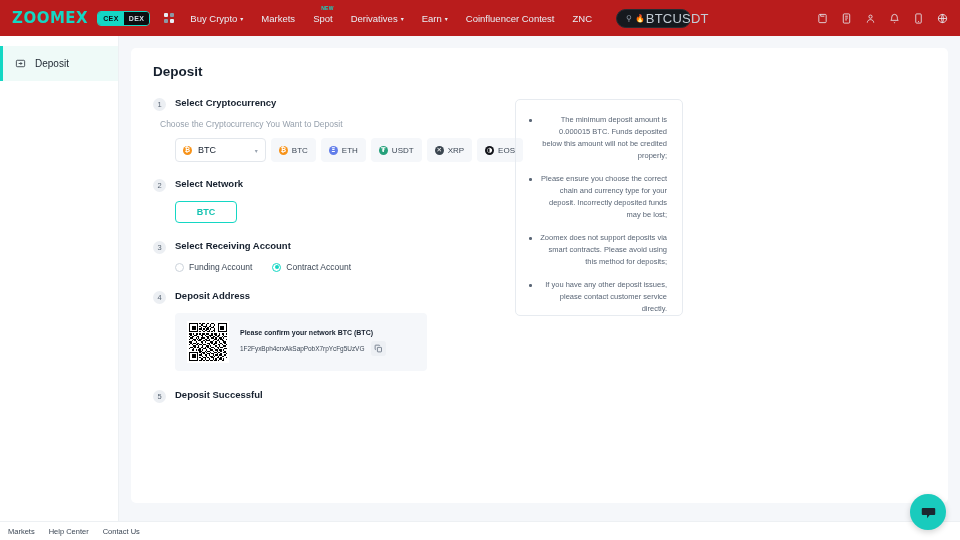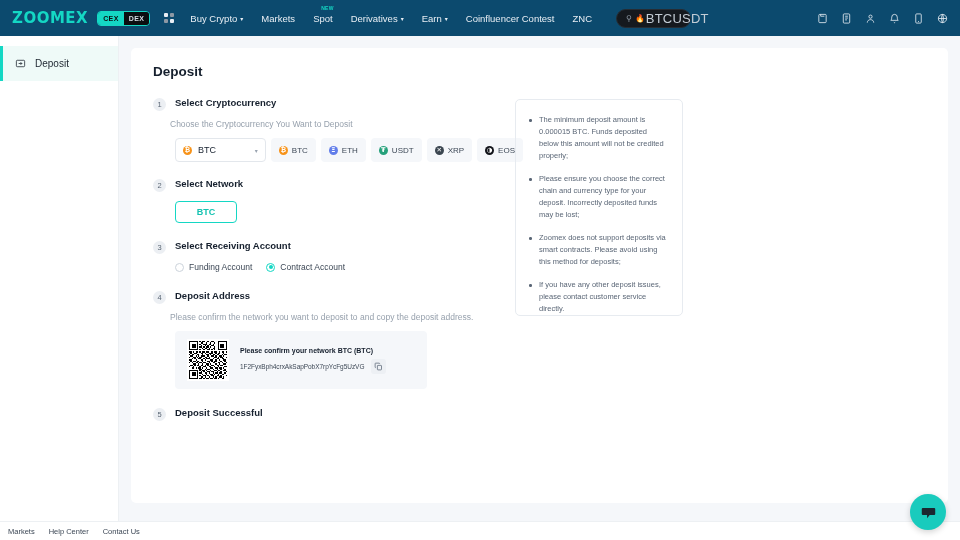--- a/index.html
+++ b/index.html
@@ -7,21 +7,21 @@
     width: 960px; height: 540px;
     font-family: "Liberation Sans", sans-serif;
     background: #ffffff;
     overflow: hidden;
   }
   body { position: relative; }
 
   
   .topnav {
     height: 36px; width: 960px;
-    background: #0c4a6e;
+    background: #b91c1c;
     display: flex; align-items: center;
     padding: 0 12px;
     position: relative;
   }
   .logo {
     color: #14d7c4;
     font-size: 15px; font-weight: bold;
     letter-spacing: 0.5px;
     font-family: "DejaVu Sans", sans-serif;
     margin-right: 9px;
@@ -131,21 +131,21 @@
   .step-row { display: flex; align-items: flex-start; }
   .step-num {
     width: 13px; height: 13px; border-radius: 50%;
     background: #eceff3; color: #5b6775;
     font-size: 7.5px; line-height: 13px; text-align: center;
     flex-shrink: 0; margin-right: 9px; margin-top: 1px;
   }
   .step-title { font-size: 9.5px; font-weight: bold; color: #16202e; }
   .step-sub {
     font-size: 8.5px; color: #97a1ad;
-    margin: 8px 0 0 17px;
+    margin: 8px 0 0 7px;
   }
   .step-body { margin: 9px 0 0 22px; }
 
   
   .chips { display: flex; align-items: center; gap: 5px; }
   .crypto-select {
     display: flex; align-items: center;
     width: 92px; height: 24px;
     border: 1px solid #e3e7ec; border-radius: 4px;
     padding: 0 7px; background:#fff;
@@ -171,21 +171,21 @@
   
   .net-btn {
     display: inline-flex; align-items: center; justify-content: center;
     width: 62px; height: 22px;
     border: 1px solid #14d7c4; border-radius: 4px;
     color: #14c2b1; font-size: 9px; font-weight: bold;
     background: #fff; cursor: pointer;
   }
 
   
-  .radios { display: flex; align-items: center; gap: 14px; }
+  .radios { display: flex; align-items: center; gap: 20px; }
   .radio { display: flex; align-items: center; cursor: pointer; }
   .radio .dot {
     width: 9px; height: 9px; border-radius: 50%;
     border: 1px solid #ccd3db; background: #fff;
     margin-right: 5px; flex-shrink: 0;
     display: flex; align-items: center; justify-content: center;
   }
   .radio.on .dot { border-color: #14d7c4; }
   .radio.on .dot::after {
     content: ""; width: 4px; height: 4px; border-radius: 50%;
@@ -229,20 +229,21 @@
     padding: 14px 15px 0 13px;
   }
   .info-panel ul { list-style: none; }
   .info-panel li {
     position: relative;
     padding-left: 10px;
     font-size: 7.5px;
     line-height: 1.6;
     color: #5a6676;
     margin-bottom: 11px;
+    text-align: right;
   }
   .info-panel li::before {
     content: ""; position: absolute;
     left: 0; top: 5px;
     width: 2.5px; height: 2.5px; border-radius: 50%;
     background: #5a6676;
   }
 
   
   .footer {
@@ -436,21 +437,20 @@
               </div>
             </div>
           </div>
         </div>
 
         <div style="margin-top:18px">
           <div class="step-row">
             <div class="step-num">4</div>
             <div class="step-title">Deposit Address</div>
           </div>
-          <div class="step-sub">Please confirm the network you want to deposit to and copy the deposit address.</div>
           <div class="addr-card">
             <div class="qr">
               <svg width="38" height="38" viewBox="0 0 29 29" shape-rendering="crispEdges">
                 <rect width="29" height="29" fill="#fff"></rect>
                 <g fill="#000">
                   <rect x="0" y="0" width="7" height="1"></rect>
                     <rect x="0" y="6" width="7" height="1"></rect>
                   <rect x="0" y="0" width="1" height="7"></rect>
                     <rect x="6" y="0" width="1" height="7"></rect>
                   <rect x="2" y="2" width="3" height="3"></rect>

